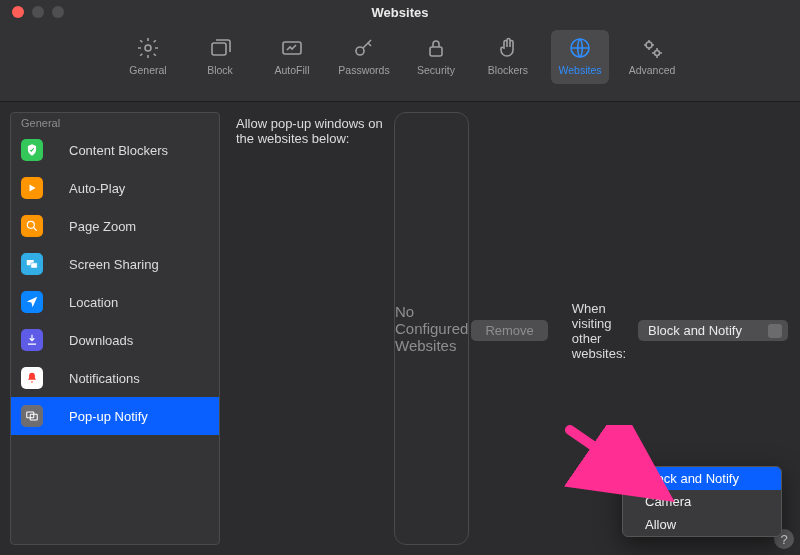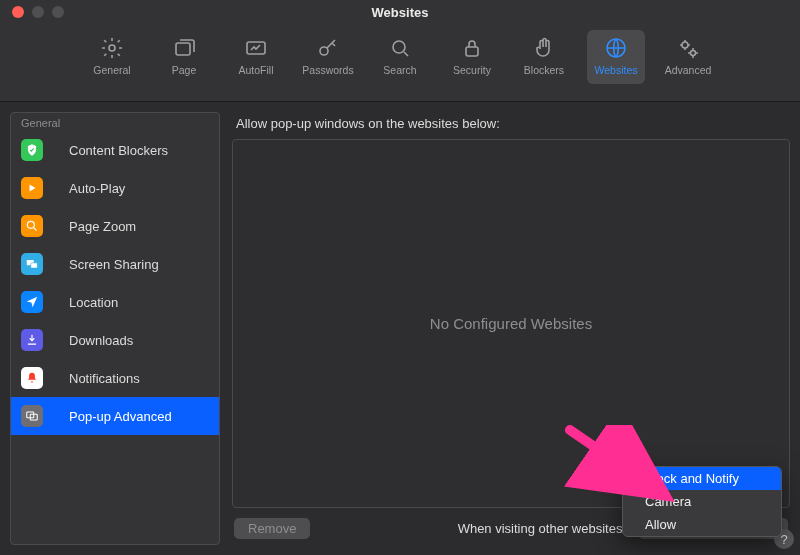--- a/index.html
+++ b/index.html
@@ -125,30 +125,30 @@
     display: flex; align-items: center; justify-content: center;
     flex-shrink: 0;
     font-size: 13px;
     color: #fff;
   }
   .slabel { font-size: 13px; }
   
   .content {
     flex: 1;
     display: flex;
-    flex-direction: column;
+    flex-direction: row;
   }
   .content-title {
     font-size: 13px;
     padding: 4px 4px 8px;
   }
   .listbox {
     flex: 1;
     border: 1px solid var(--border);
-    border-radius: 4px;
+    border-radius: 12px;
     background: #2e2e30;
     display: flex;
     align-items: center;
     justify-content: center;
     color: var(--text-dim);
     font-size: 15px;
   }
   .footer {
     display: flex;
     align-items: center;
@@ -253,48 +253,39 @@
       </div>
       <div class="tlabel">General</div>
     </div>
     <div class="tool">
       <div class="ticon">
         <svg viewBox="0 0 24 24" width="24" height="24" fill="none" stroke="currentColor" stroke-width="1.6">
           <rect x="4" y="7" width="14" height="12" rx="2"></rect>
           <path d="M8 4h12a2 2 0 0 1 2 2v10"></path>
         </svg>
       </div>
-      <div class="tlabel">Page</div>
+      <div class="tlabel">Block</div>
     </div>
     <div class="tool">
       <div class="ticon">
         <svg viewBox="0 0 24 24" width="24" height="24" fill="none" stroke="currentColor" stroke-width="1.6">
           <rect x="3" y="6" width="18" height="12" rx="2"></rect>
           <path d="M7 14l3-3 2 2 4-4"></path>
         </svg>
       </div>
       <div class="tlabel">AutoFill</div>
     </div>
     <div class="tool">
       <div class="ticon">
         <svg viewBox="0 0 24 24" width="24" height="24" fill="none" stroke="currentColor" stroke-width="1.6">
           <circle cx="8" cy="15" r="4"></circle>
           <path d="M11 12l8-8M16 7l3 3"></path>
         </svg>
       </div>
       <div class="tlabel">Passwords</div>
-    </div>
-    <div class="tool">
-      <div class="ticon">
-        <svg viewBox="0 0 24 24" width="24" height="24" fill="none" stroke="currentColor" stroke-width="1.6">
-          <circle cx="11" cy="11" r="6"></circle>
-          <path d="M20 20l-4-4"></path>
-        </svg>
-      </div>
-      <div class="tlabel">Search</div>
     </div>
     <div class="tool">
       <div class="ticon">
         <svg viewBox="0 0 24 24" width="24" height="24" fill="none" stroke="currentColor" stroke-width="1.6">
           <rect x="6" y="11" width="12" height="9" rx="2"></rect>
           <path d="M9 11V8a3 3 0 0 1 6 0v3"></path>
         </svg>
       </div>
       <div class="tlabel">Security</div>
     </div>
@@ -390,21 +381,21 @@
           </div>
           <div class="slabel">Notifications</div>
         </div>
         <div class="srow sel">
           <div class="sicon" style="background:#6e6e72">
             <svg viewBox="0 0 24 24" width="14" height="14" fill="none" stroke="#fff" stroke-width="1.8">
               <rect x="3" y="5" width="12" height="10" rx="1"></rect>
               <rect x="9" y="9" width="12" height="10" rx="1"></rect>
             </svg>
           </div>
-          <div class="slabel">Pop-up Advanced</div>
+          <div class="slabel">Pop-up Notify</div>
         </div>
       </div>
   </div>
 
   <div class="content">
     <div class="content-title">Allow pop-up windows on the websites below:</div>
     <div class="listbox">
       <span>No Configured Websites</span>
     </div>
     <div class="footer">

